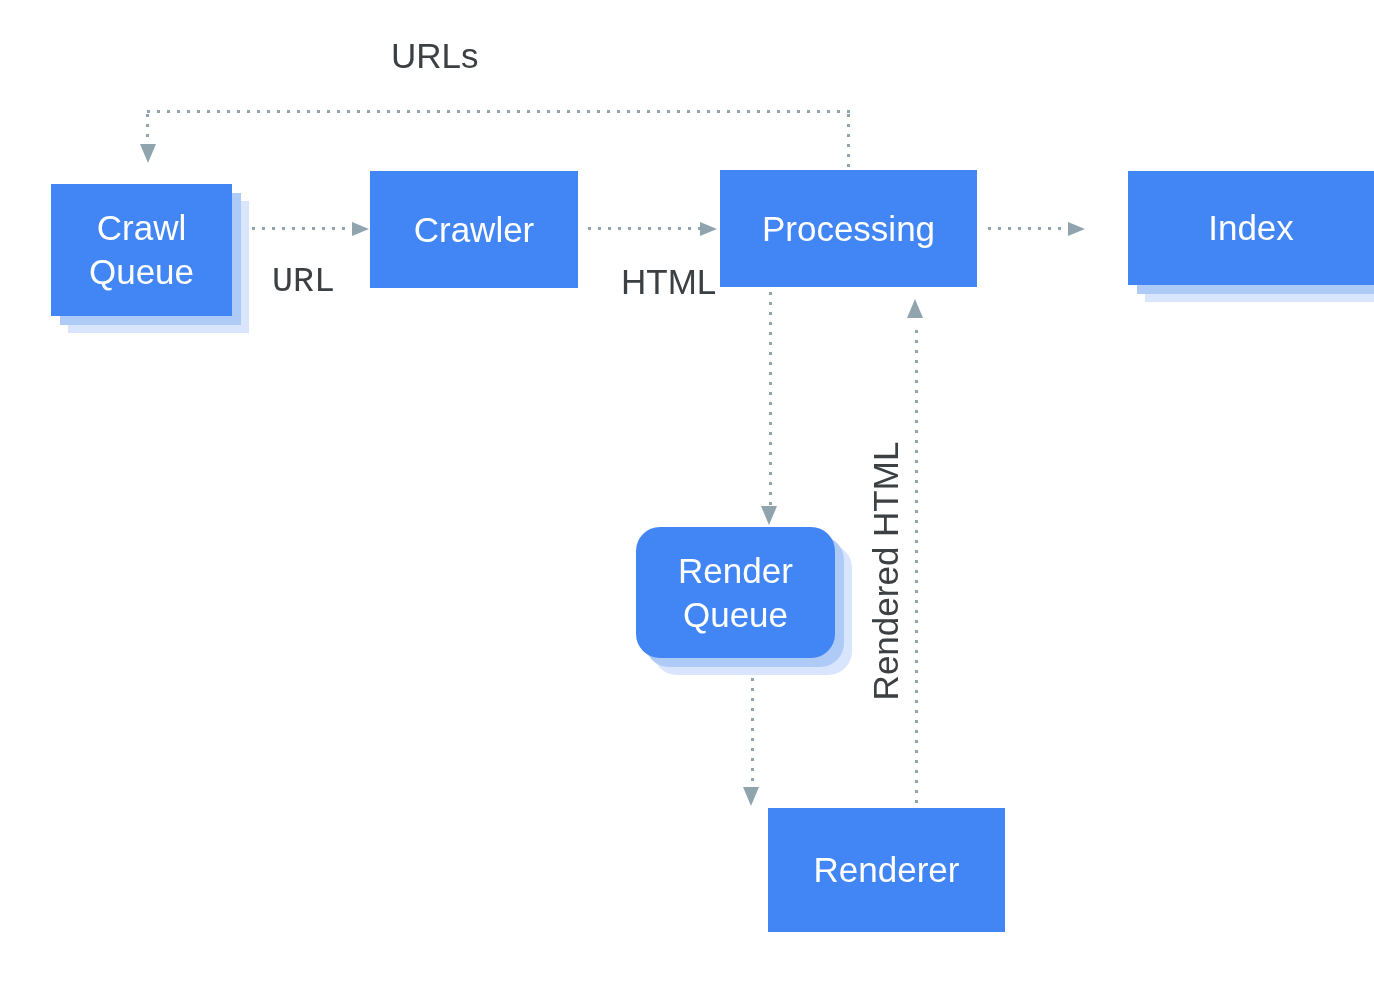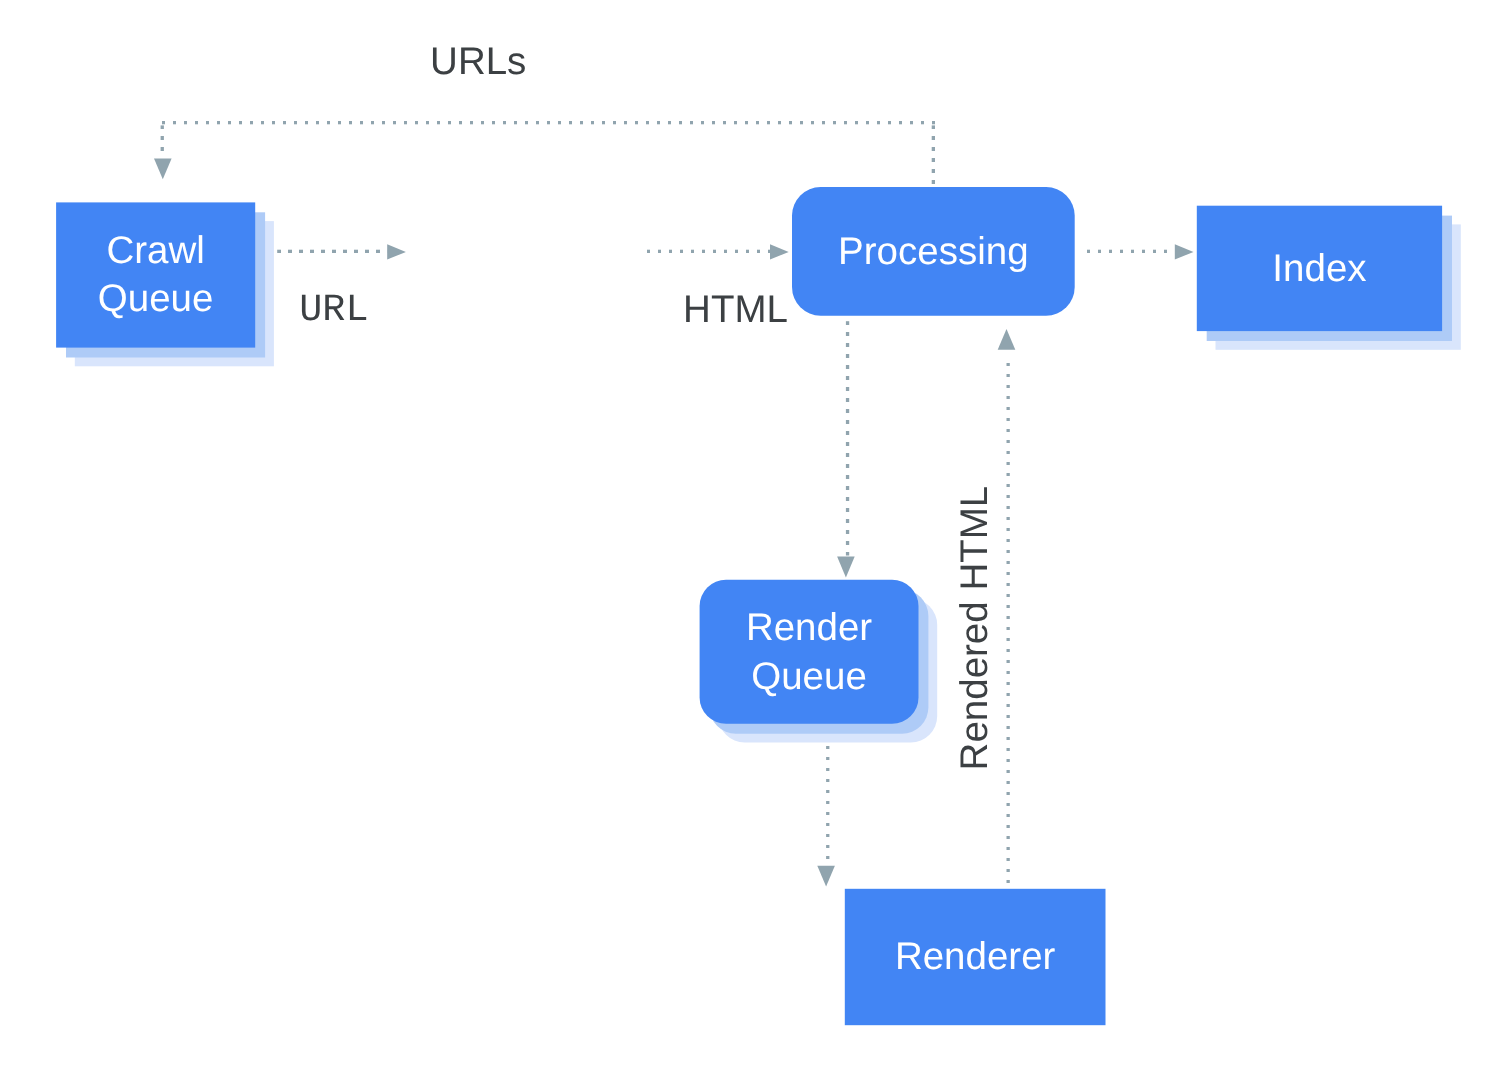--- a/index.html
+++ b/index.html
@@ -112,26 +112,29 @@
 
   <div class="dot-v" style="left:915px; top:330px; height:476px;"></div>
   <div class="ah ah-up" style="left:907px; top:299px;"></div>
   <div class="edge-label vertical" style="left:726px; top:551px;">Rendered HTML</div>
 
   <div class="node stacked" style="left:51px; top:184px; width:181px; height:132px;">
     <span>Crawl
 Queue</span>
   </div>
 
+  <div class="node" style="left:370px; top:171px; width:208px; height:117px;">
+    <span>Crawler</span>
+  </div>
 
-  <div class="node" style="left:720px; top:170px; width:257px; height:117px;border-radius:26px;">
+  <div class="node" style="left:720px; top:170px; width:257px; height:117px;">
     <span>Processing</span>
   </div>
 
-  <div class="node stacked" style="left:1088px; top:171px; width:223px; height:114px;margin-top:16px;">
+  <div class="node stacked" style="left:1128px; top:171px; width:246px; height:114px;">
     <span>Index</span>
   </div>
 
   <div class="node stacked" style="left:636px; top:527px; width:199px; height:131px;border-radius:24px;">
     <span>Render
 Queue</span>
   </div>
 
   <div class="node" style="left:728px; top:808px; width:237px; height:124px;margin-left:40px;">
     <span>Renderer</span>

